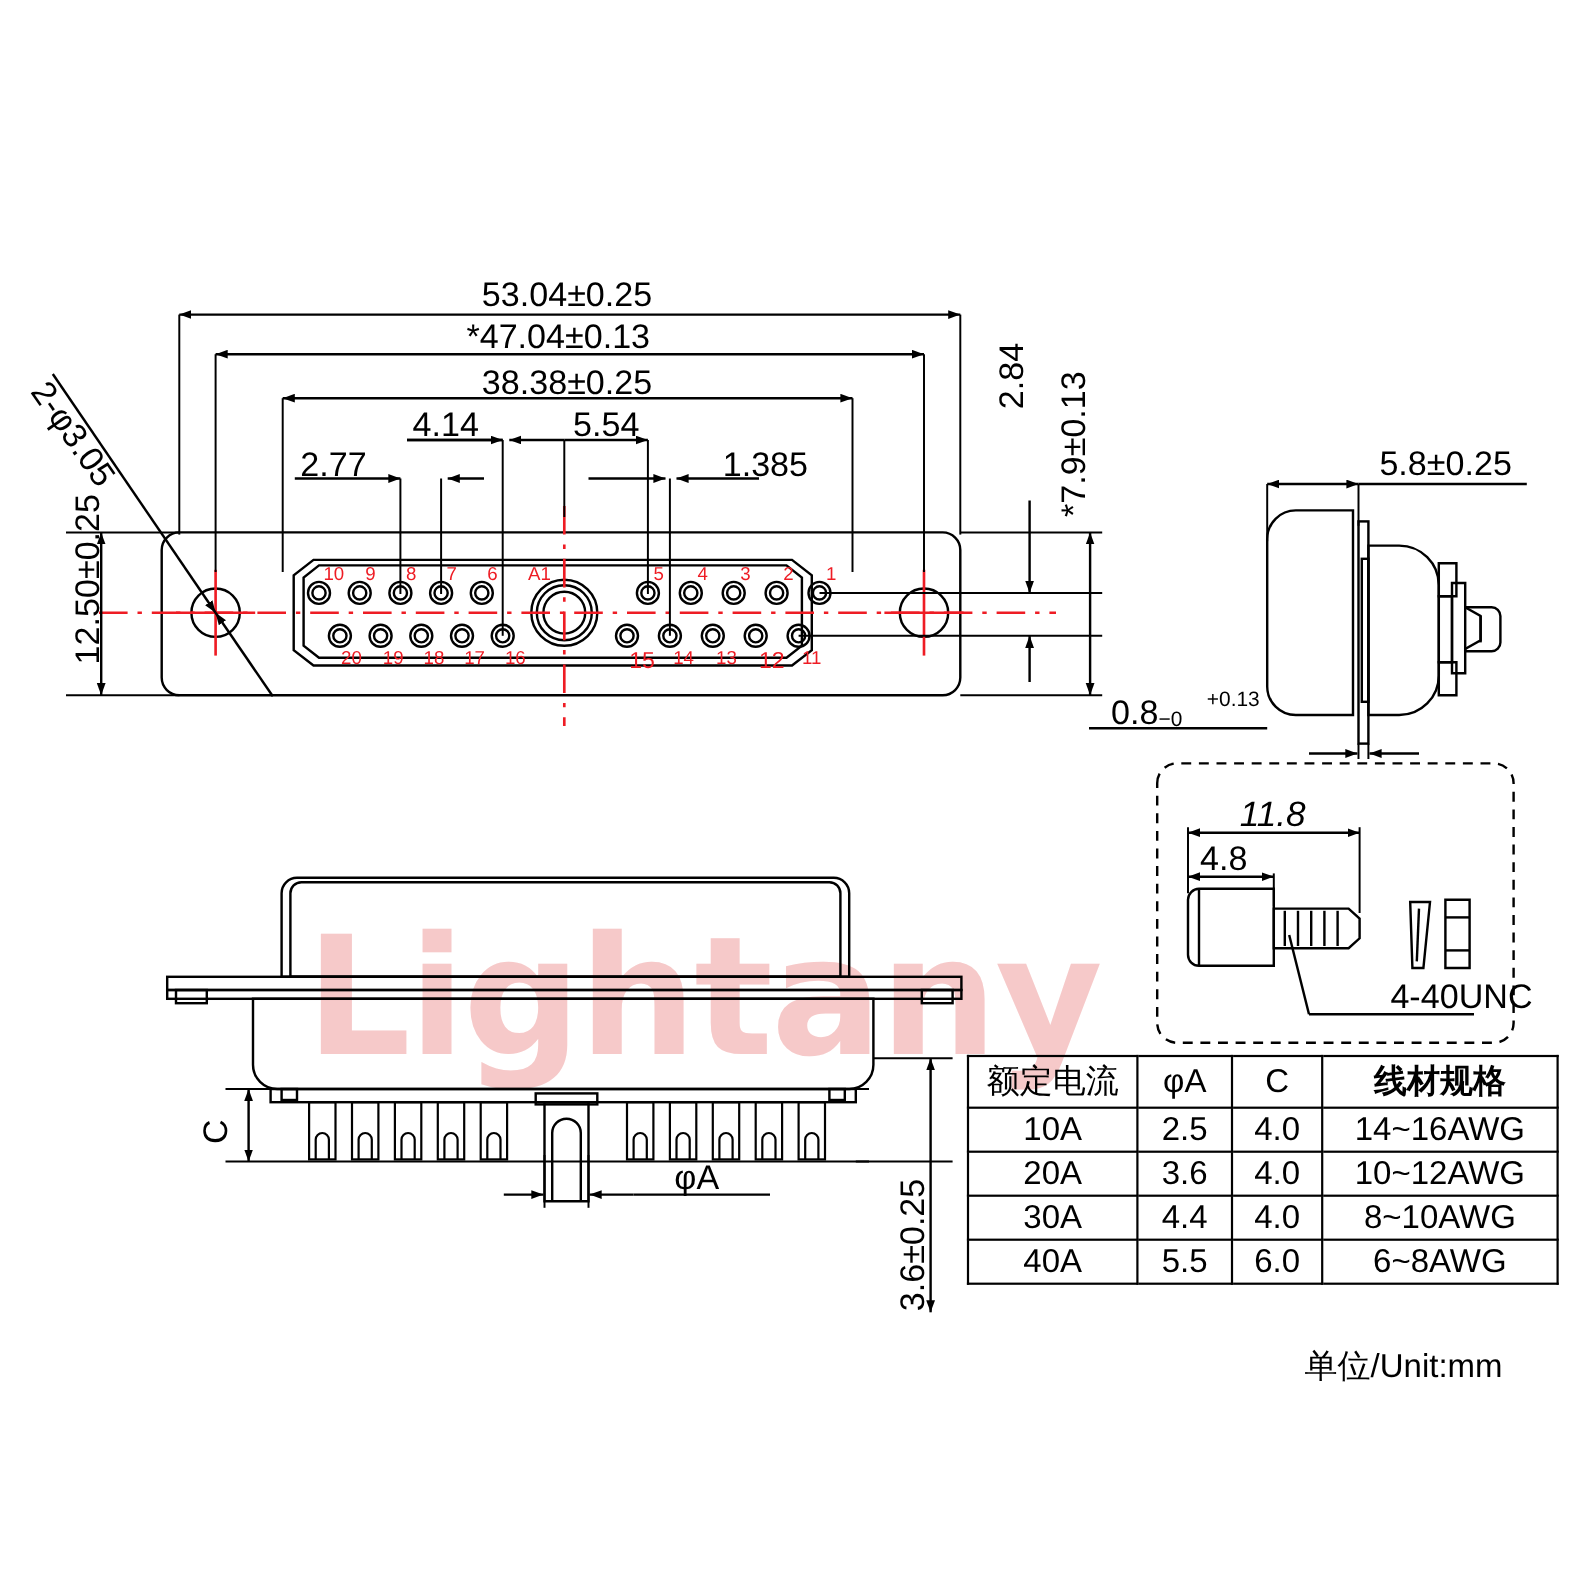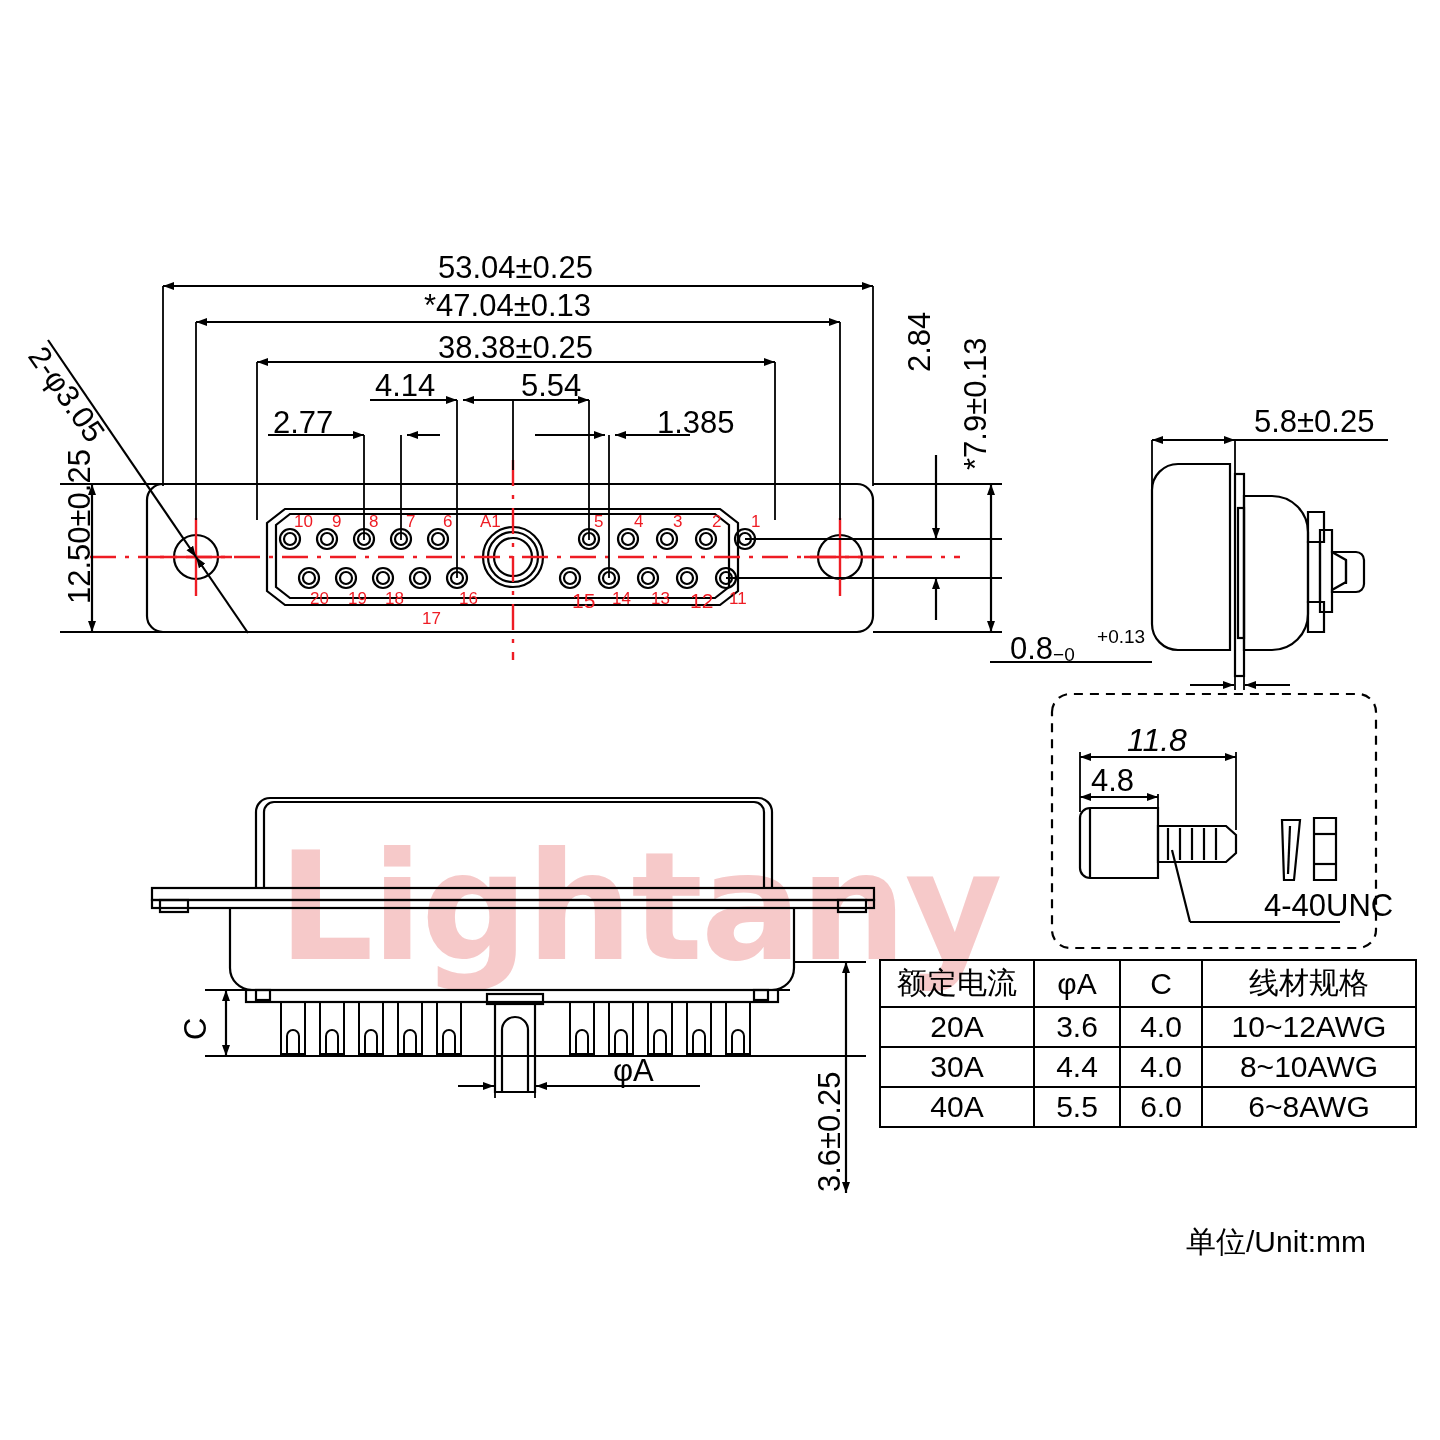--- a/index.html
+++ b/index.html
@@ -365,21 +365,21 @@
 
   <div style="position:absolute;left:594px;top:512px;font-size:17px;color:#ee1c24;">5</div>
   <div style="position:absolute;left:634px;top:512px;font-size:17px;color:#ee1c24;">4</div>
   <div style="position:absolute;left:673px;top:512px;font-size:17px;color:#ee1c24;">3</div>
   <div style="position:absolute;left:712px;top:512px;font-size:17px;color:#ee1c24;">2</div>
   <div style="position:absolute;left:751px;top:512px;font-size:17px;color:#ee1c24;">1</div>
 
   <div style="position:absolute;left:310px;top:589px;font-size:17px;color:#ee1c24;">20</div>
   <div style="position:absolute;left:348px;top:589px;font-size:17px;color:#ee1c24;">19</div>
   <div style="position:absolute;left:385px;top:589px;font-size:17px;color:#ee1c24;">18</div>
-  <div style="position:absolute;left:422px;top:589px;font-size:17px;color:#ee1c24;margin-top:20px;">17</div>
+  <div style="position:absolute;left:422px;top:589px;font-size:17px;color:#ee1c24;">17</div>
   <div style="position:absolute;left:459px;top:589px;font-size:17px;color:#ee1c24;">16</div>
 
   <div style="position:absolute;left:572px;top:589px;font-size:21px;color:#ee1c24;">15</div>
   <div style="position:absolute;left:612px;top:589px;font-size:17px;color:#ee1c24;">14</div>
   <div style="position:absolute;left:651px;top:589px;font-size:17px;color:#ee1c24;">13</div>
   <div style="position:absolute;left:690px;top:589px;font-size:21px;color:#ee1c24;">12</div>
   <div style="position:absolute;left:729px;top:589px;font-size:17px;color:#ee1c24;">11</div>
 
   <div style="position:absolute;left:1254px;top:404px;font-size:31px;">5.8±0.25</div>
   <div style="position:absolute;left:1010px;top:628px;font-size:31px;">
@@ -396,24 +396,30 @@
   <div style="position:absolute;left:1127px;top:722px;font-size:32px;font-style:italic;">11.8</div>
   <div style="position:absolute;left:1091px;top:763px;font-size:31px;">4.8</div>
   <div style="position:absolute;left:1264px;top:888px;font-size:31px;">4-40UNC</div>
 
   <table class="tbl" style="left:879px;top:959px;">
     <thead>
       <tr>
         <td style="width:140px;">额定电流</td>
         <td style="width:72px;">φA</td>
         <td style="width:68px;">C</td>
-        <td style="width:200px;">线材规格</td>
+        <td style="width:200px;font-weight:bold;">线材规格</td>
       </tr>
     </thead>
     <tbody>
+      <tr>
+        <td>10A</td>
+        <td>2.5</td>
+        <td>4.0</td>
+        <td>14~16AWG</td>
+      </tr>
       <tr>
         <td>20A</td>
         <td>3.6</td>
         <td>4.0</td>
         <td>10~12AWG</td>
       </tr>
       <tr>
         <td>30A</td>
         <td>4.4</td>
         <td>4.0</td>

